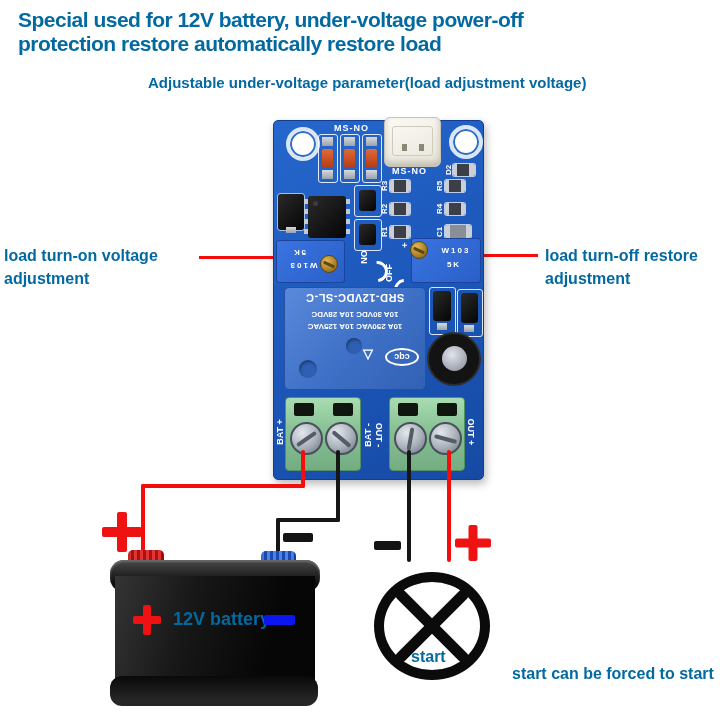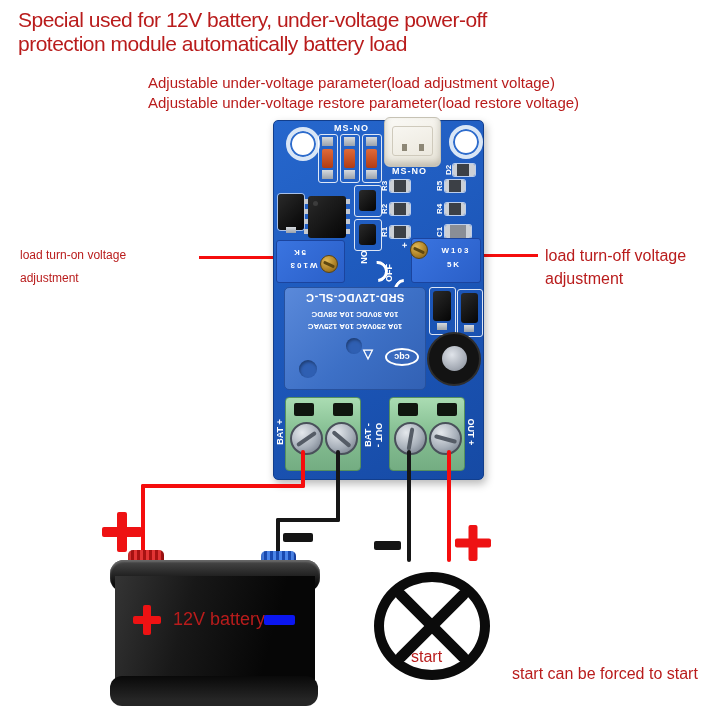--- a/index.html
+++ b/index.html
@@ -1,19 +1,19 @@
 <!DOCTYPE html>
 <html><head>
 <meta charset="utf-8">
 <style>
   html,body{margin:0;padding:0;background:#fff;}
   #canvas{position:relative;width:720px;height:720px;background:#ffffff;overflow:hidden;
           font-family:"Liberation Sans",sans-serif;}
   .abs{position:absolute;}
-  .red{color:#b91c1c;font-weight:normal;}
+  .red{color:#0369a1;font-weight:bold;}
   .wire{position:absolute;border-radius:2px;}
   
   .plus{position:absolute;}
   .plus::before{content:"";position:absolute;left:0;right:0;top:50%;height:var(--t);
     transform:translateY(-50%);background:var(--c);border-radius:2px;}
   .plus::after{content:"";position:absolute;top:0;bottom:0;left:50%;width:var(--t);
     transform:translateX(-50%);background:var(--c);border-radius:2px;}
   .minusbar{position:absolute;background:#141414;border-radius:2px;}
   
   #board{position:absolute;left:273px;top:120px;width:209px;height:358px;
@@ -48,35 +48,34 @@
   .arc{position:absolute;width:15px;height:15px;border:3px solid #fff;border-radius:50%;
     border-left-color:transparent;border-bottom-color:transparent;}
 </style>
 </head>
 <body>
 
 <div id="canvas">
 
   <div class="abs red" style="left:18px;top:8px;font-size:21px;letter-spacing:-0.5px;line-height:24px;">
     <div>Special used for 12V battery, under-voltage power-off</div>
-    <div>protection module automatically battery load</div>
+    <div>protection restore automatically restore load</div>
   </div>
   <div class="abs red" style="left:148px;top:73px;font-size:15px;line-height:20px;">
     <div>Adjustable under-voltage parameter(load adjustment voltage)</div>
-    <div>Adjustable under-voltage restore parameter(load restore voltage)</div>
-  </div>
-
-  <div class="abs red" style="left:20px;top:244px;font-size:12px;line-height:23px;">
+  </div>
+
+  <div class="abs red" style="left:4px;top:244px;font-size:16px;line-height:23px;">
     <div>load turn-on voltage</div>
     <div>adjustment</div>
   </div>
   <div class="abs" style="left:199px;top:256px;width:84px;height:3px;background:#f50d0d;"></div>
 
   <div class="abs red" style="left:545px;top:244px;font-size:16px;line-height:23px;">
-    <div>load turn-off voltage</div>
+    <div>load turn-off restore</div>
     <div>adjustment</div>
   </div>
   <div class="abs" style="left:479px;top:254px;width:59px;height:3px;background:#f50d0d;"></div>
 
   <div id="board">
     <div class="hole" style="left:12px;top:6px;"></div>
     <div class="hole" style="left:175px;top:4px;"></div>
 
     <span class="sstext" style="left:60px;top:2px;">MS-NO</span>
 

